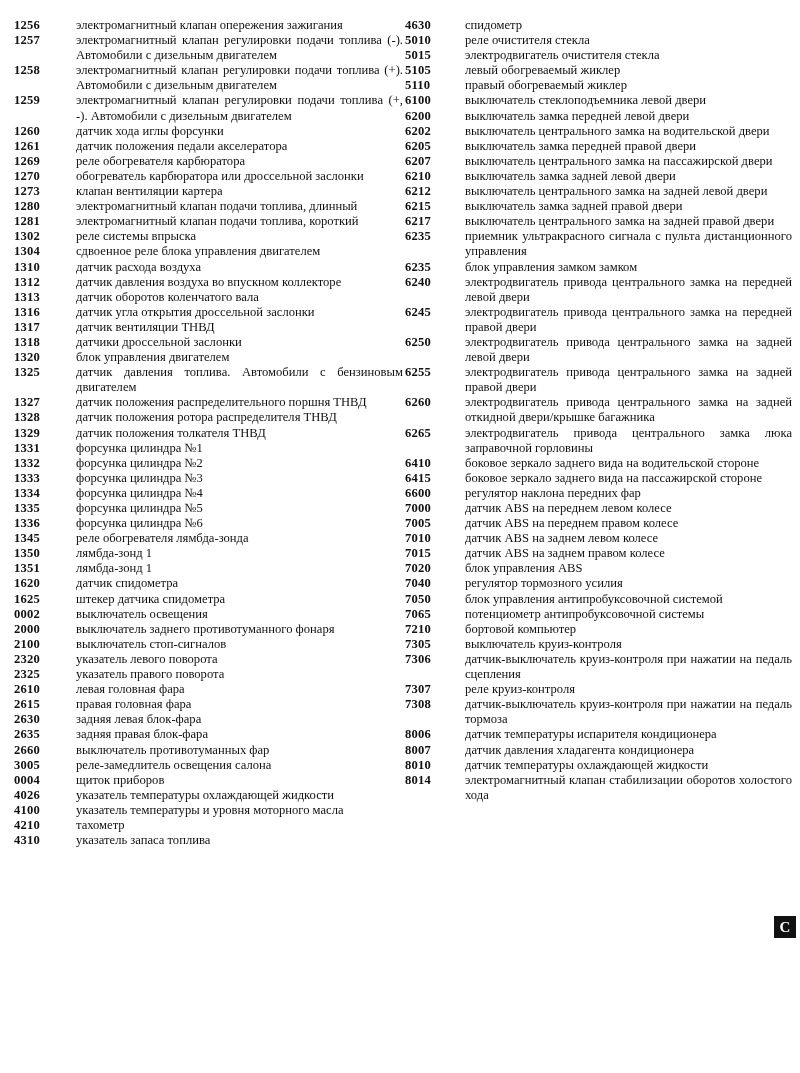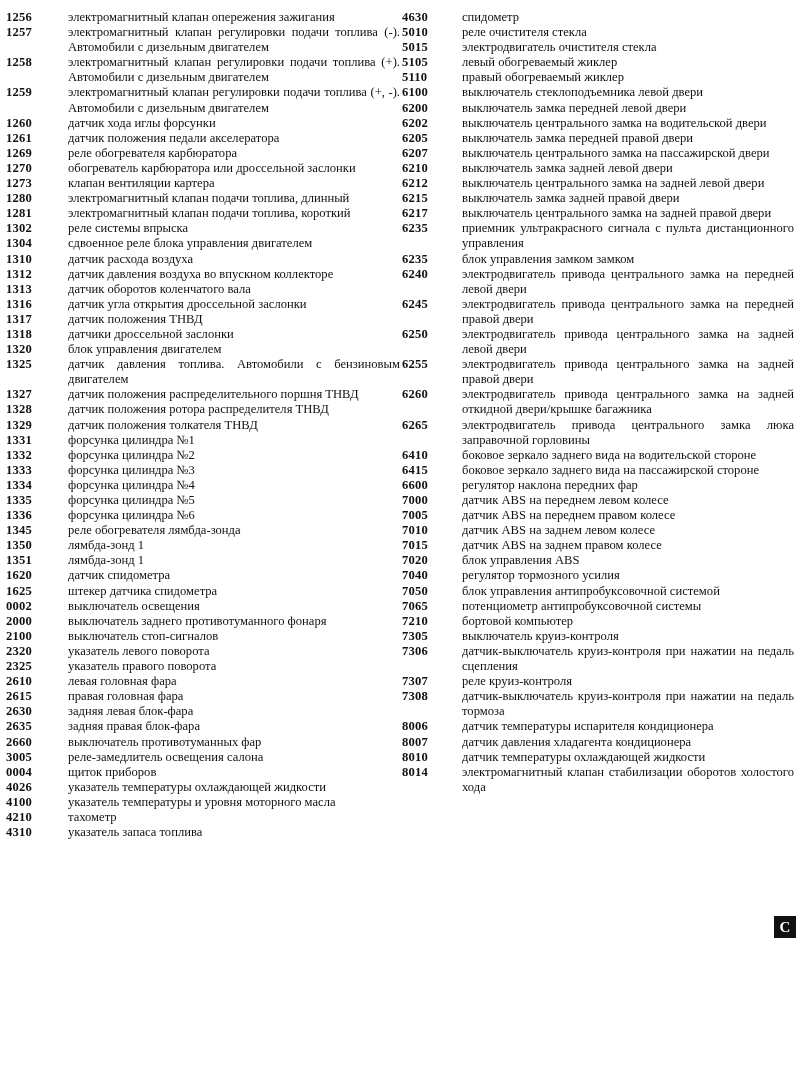--- a/index.html
+++ b/index.html
@@ -12,21 +12,21 @@
     height: 1073px;
     font-family: "Liberation Serif", serif;
     color: #111111;
     position: relative;
     overflow: hidden;
   }
   .page {
     position: relative;
     width: 800px;
     height: 758px;
-    padding: 0;
+    padding: 8px;
     box-sizing: border-box;
   }
   .columns {
     display: flex;
     flex-direction: row;
     align-items: flex-start;
     padding-top: 10px;
   }
   .col {
     display: block;
@@ -153,21 +153,21 @@
         <div class="entry">
           <div class="code">1313</div>
           <div class="desc">датчик оборотов коленчатого вала</div>
         </div>
         <div class="entry">
           <div class="code">1316</div>
           <div class="desc">датчик угла открытия дроссельной заслонки</div>
         </div>
         <div class="entry">
           <div class="code">1317</div>
-          <div class="desc">датчик положения ТНВД</div>
+          <div class="desc">датчик вентиляции ТНВД</div>
         </div>
         <div class="entry">
           <div class="code">1318</div>
           <div class="desc">датчики дроссельной заслонки</div>
         </div>
         <div class="entry">
           <div class="code">1320</div>
           <div class="desc">блок управления двигателем</div>
         </div>
         <div class="entry">

